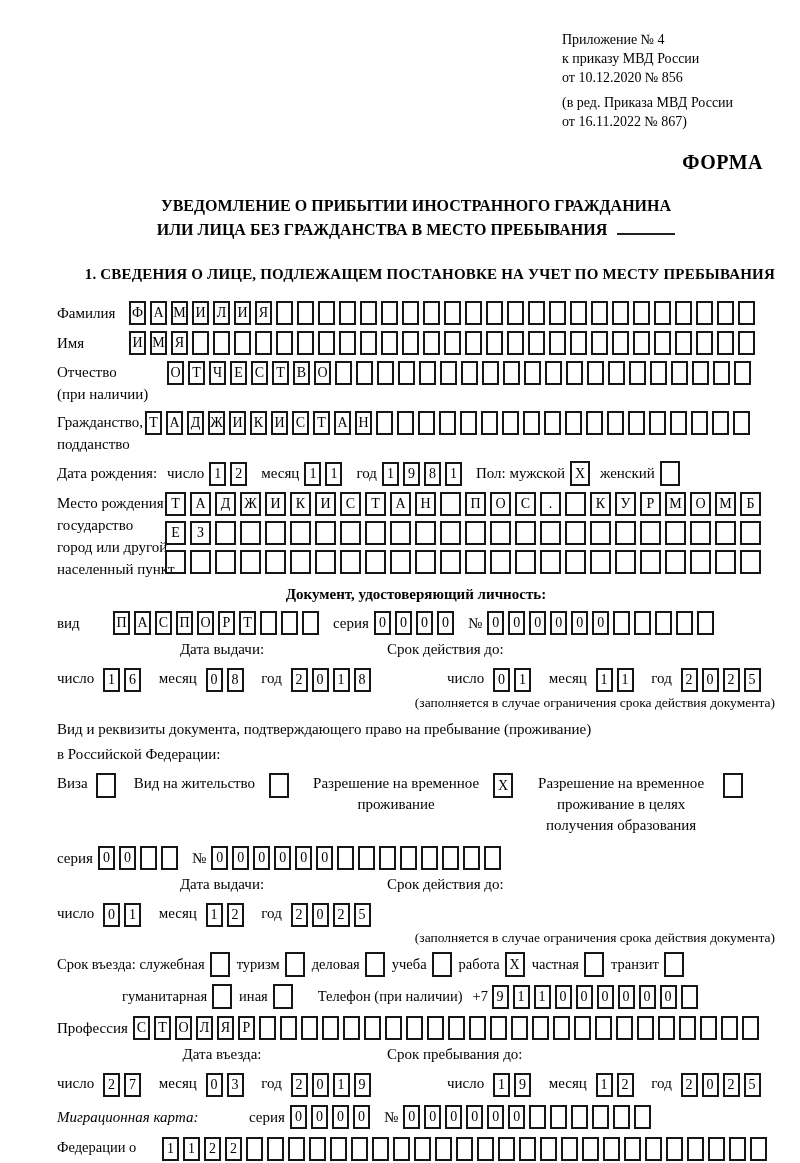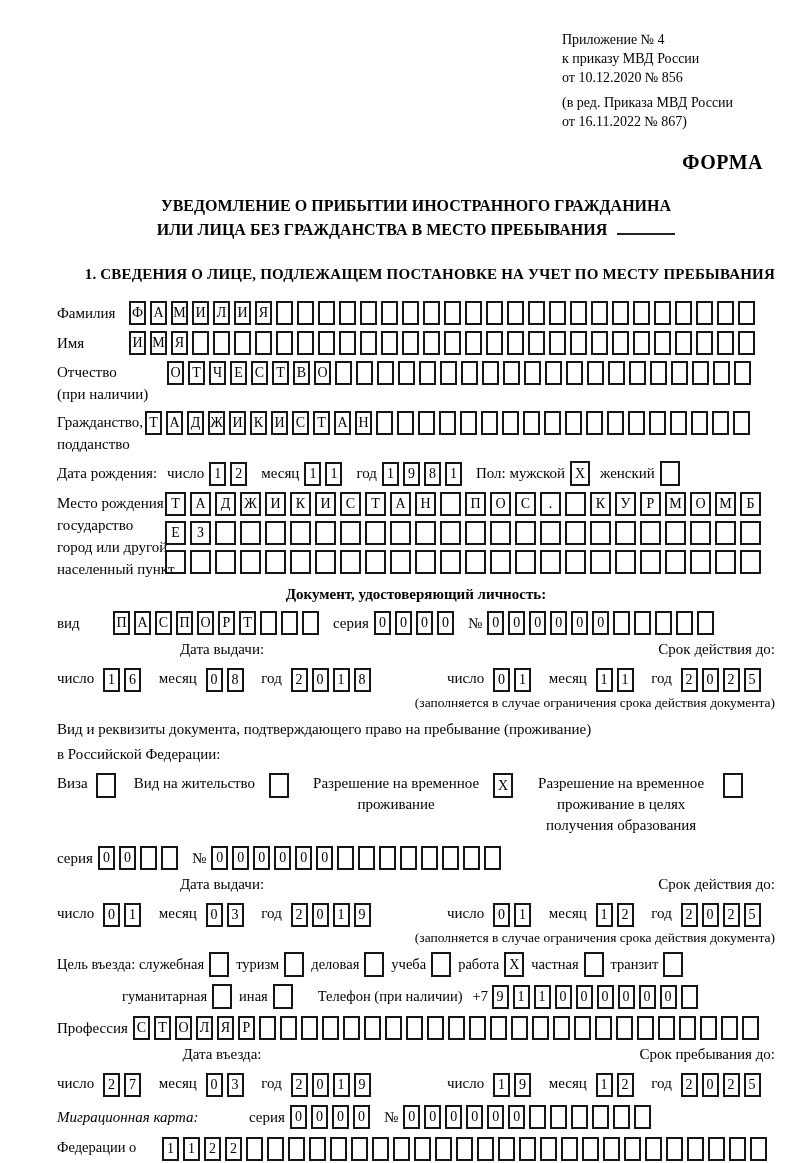--- a/index.html
+++ b/index.html
@@ -45,21 +45,21 @@
   .sl{margin:0 5px 0 10px;}
   .sl0{margin-right:5px;}
 
   .stack{display:flex;flex-direction:column;gap:5px;}
 
   .dochead{text-align:center;font-weight:bold;margin:4px 0 8px 0;}
 
   
   .dheads{display:flex;margin-top:2px;}
   .dhl{width:330px;text-align:center;}
-  .dhr{flex:1;text-align:right;}
+  .dhr{flex:1;text-align:left;}
   .drow{display:flex;align-items:flex-start;margin-top:10px;white-space:nowrap;}
   .dgl{width:390px;}
   .dgr{flex:none;}
   .dnote{text-align:right;font-size:13.5px;margin-top:3px;margin-bottom:6px;}
 
   .intro{line-height:25px;}
 
   .optrow{display:flex;align-items:flex-start;margin-top:6px;margin-bottom:10px;}
   .opt{display:flex;align-items:flex-start;}
   .olbl{display:inline-block;line-height:21px;}
@@ -218,42 +218,34 @@
     <span class="sl">№</span>
     <span class="cells"><span class="cell">0</span><span class="cell">0</span><span class="cell">0</span><span class="cell">0</span><span class="cell">0</span><span class="cell">0</span><span class="cell"></span><span class="cell"></span><span class="cell"></span><span class="cell"></span><span class="cell"></span><span class="cell"></span><span class="cell"></span><span class="cell"></span></span>
   </div>
 
   <div>
     <div class="dheads">
       <div class="dhl">Дата выдачи:</div>
       <div class="dhr">Срок действия до:</div>
     </div>
     <div class="drow">
-      <div class="dgl">
+      <div class="dgr">
         <span class="sl0">число</span>
         <span class="cells"><span class="cell">0</span><span class="cell">1</span></span>
         <span class="sl">месяц</span>
-        <span class="cells"><span class="cell">0</span><span class="cell">3</span></span>
-        <span class="sl">год</span>
-        <span class="cells"><span class="cell">2</span><span class="cell">0</span><span class="cell">1</span><span class="cell">9</span></span>
-      </div>
-      <div class="dgr">
-        <span class="sl0">число</span>
-        <span class="cells"><span class="cell">0</span><span class="cell">1</span></span>
-        <span class="sl">месяц</span>
         <span class="cells"><span class="cell">1</span><span class="cell">2</span></span>
         <span class="sl">год</span>
         <span class="cells"><span class="cell">2</span><span class="cell">0</span><span class="cell">2</span><span class="cell">5</span></span>
       </div>
     </div>
     <div class="dnote">(заполняется в случае ограничения срока действия документа)</div>
   </div>
 
   <div class="prow">
-    <span>Цель въезда:</span>&nbsp;
+    <span>Срок въезда:</span>&nbsp;
     <span>служебная</span>
     <span class="chk"></span>
     <span>туризм</span>
     <span class="chk"></span>
     <span>деловая</span>
     <span class="chk"></span>
     <span>учеба</span>
     <span class="chk"></span>
     <span>работа</span>
     <span class="chk">X</span>

